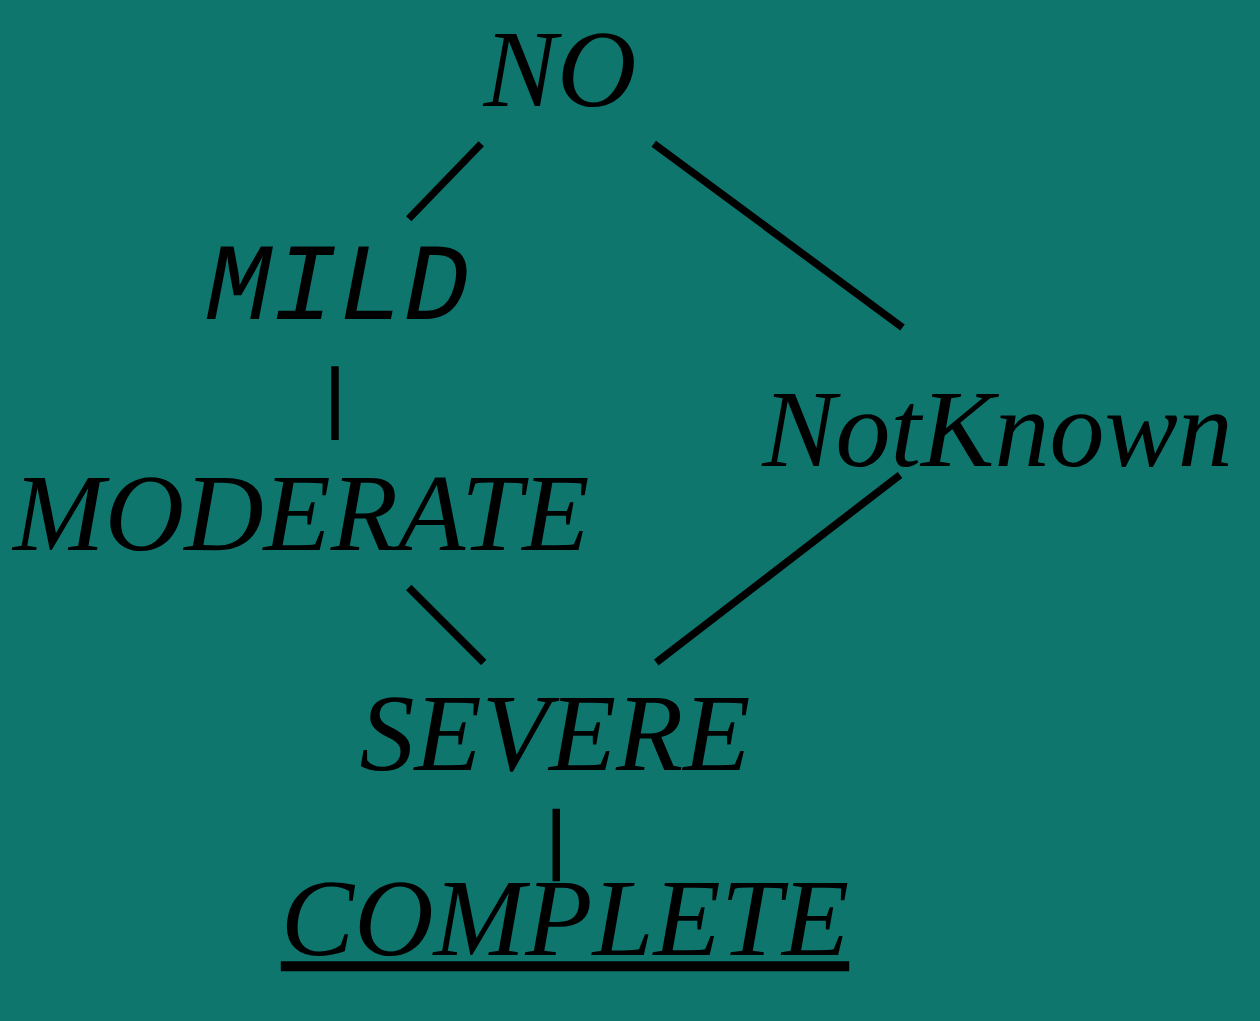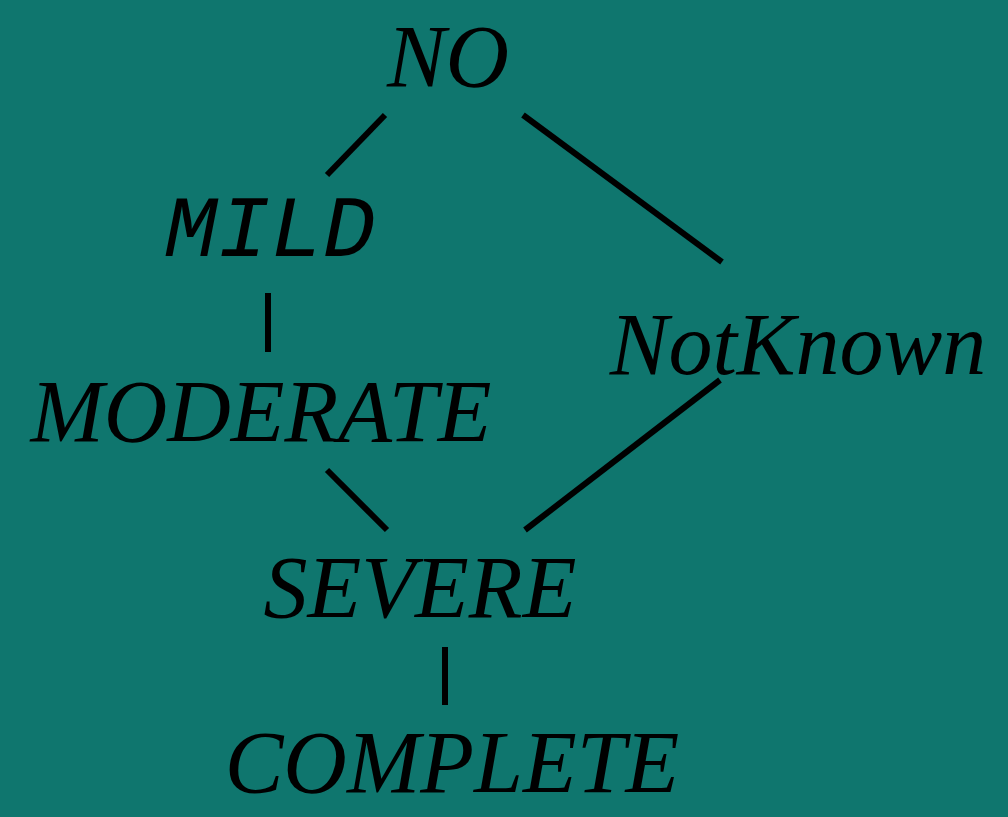--- a/index.html
+++ b/index.html
@@ -42,17 +42,17 @@
       <line x1="523" y1="115" x2="722" y2="262" stroke="#000000" stroke-width="6" stroke-linecap="butt"></line>
       <line x1="268" y1="293" x2="268" y2="352" stroke="#000000" stroke-width="6" stroke-linecap="butt"></line>
       <line x1="327" y1="470" x2="387" y2="530" stroke="#000000" stroke-width="6" stroke-linecap="butt"></line>
       <line x1="720" y1="380" x2="525" y2="530" stroke="#000000" stroke-width="6" stroke-linecap="butt"></line>
       <line x1="445" y1="647" x2="445" y2="705" stroke="#000000" stroke-width="6" stroke-linecap="butt"></line>
     </svg>
   <div id="nodes">
       <div class="node-label" style="left: 448px; top: 57px;">NO</div>
       <div class="node-label" style="left: 270px; top: 233px; font-family: Liberation Mono, monospace;">MILD</div>
       <div class="node-label" style="left: 798px; top: 321px; margin-top: 24px;">NotKnown</div>
-      <div class="node-label" style="left: 261px; top: 412px;">MODERATE</div>
-      <div class="node-label" style="left: 420px; top: 588px; text-align: right;">SEVERE</div>
-      <div class="node-label" style="left: 452px; top: 763px;">COMPLETE</div>
+      <div class="node-label" style="left: 241px; top: 412px;">MODERATE</div>
+      <div class="node-label" style="left: 444px; top: 588px; text-align: right;">SEVERE</div>
+      <div class="node-label" style="left: 452px; top: 736px; text-decoration: underline;">COMPLETE</div>
     </div>
 </div>
 
 </body></html>

